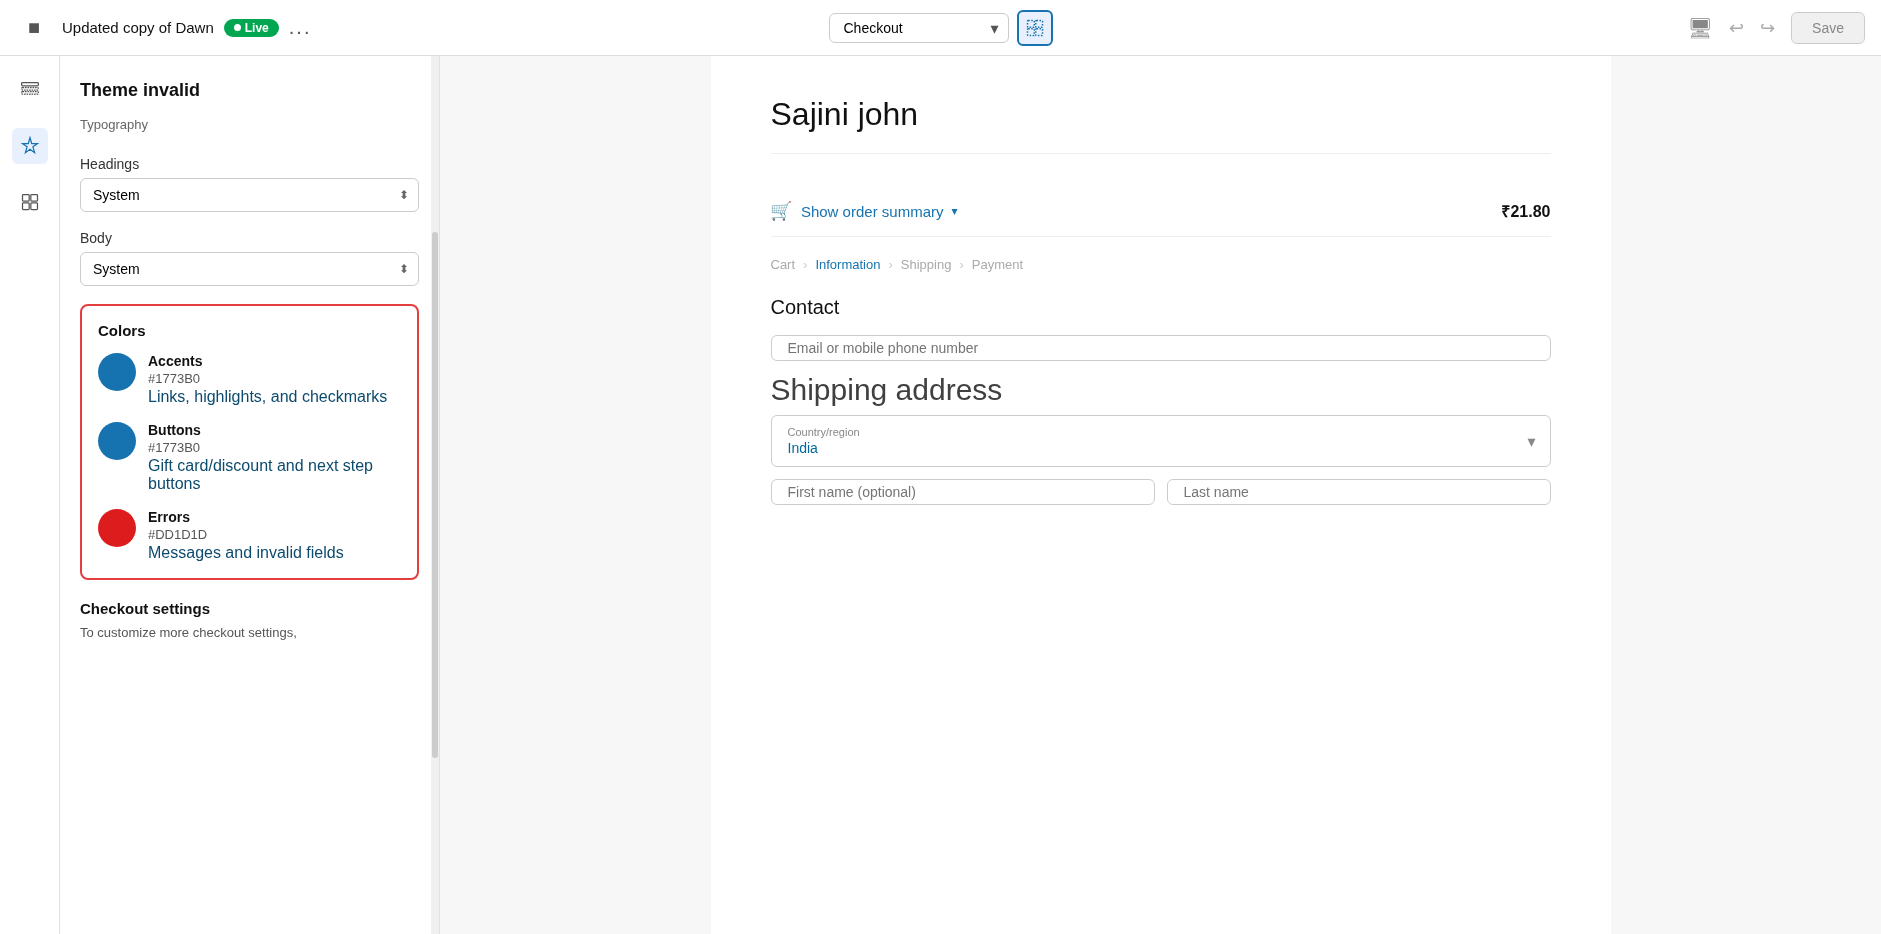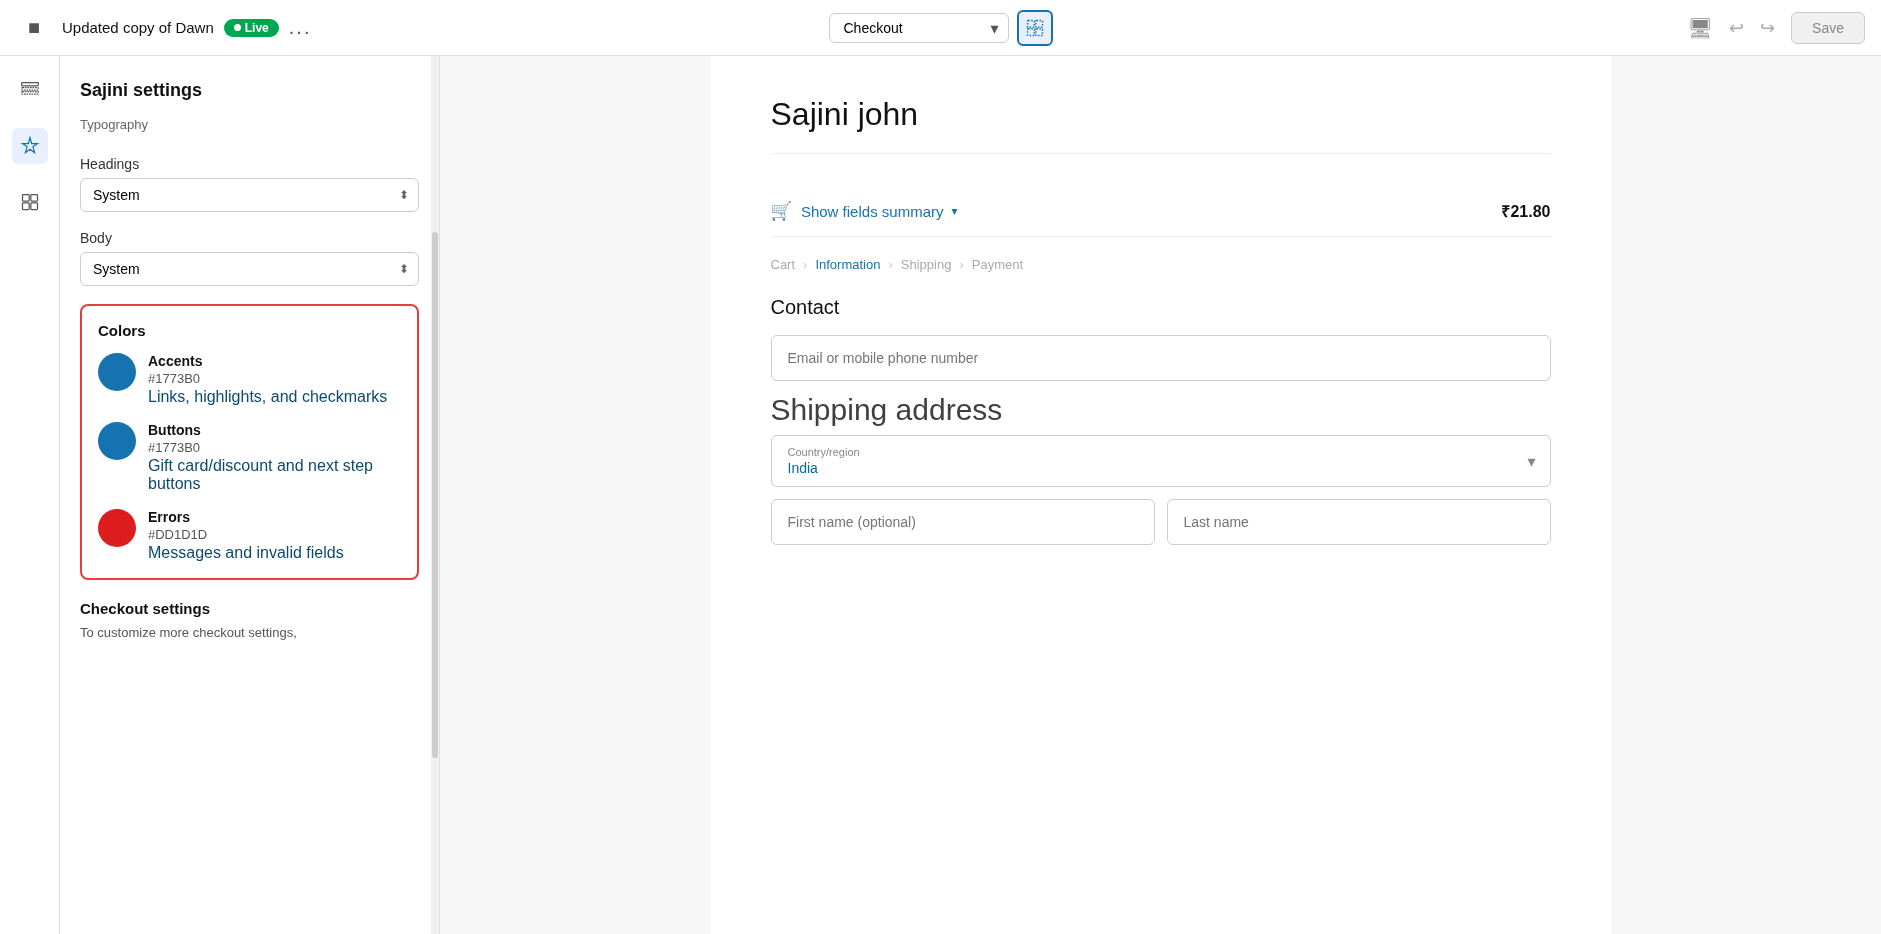--- a/index.html
+++ b/index.html
@@ -186,21 +186,21 @@
     .breadcrumb { display: flex; align-items: center; gap: 8px; font-size: 13px; color: #888; margin-bottom: 24px; }
     .breadcrumb-sep { color: #ccc; }
     .breadcrumb-active { color: #1773b0; font-weight: 500; }
     .breadcrumb-inactive { color: #aaa; }
 
     .section-label { font-size: 20px; font-weight: 500; color: #111; margin-bottom: 16px; }
 
     .form-field {
       border: 1px solid #ccc;
       border-radius: 6px;
-      padding: 14px 16px;
+      padding: 4px 16px;
       font-size: 14px;
       color: #888;
       width: 100%;
       margin-bottom: 12px;
       background: #fff;
     }
 
     .checkbox-row { display: flex; align-items: center; gap: 10px; margin-bottom: 24px; font-size: 14px; color: #333; }
     .checkbox-box { width: 16px; height: 16px; border: 1px solid #ccc; border-radius: 3px; background: #fff; flex-shrink: 0; }
 
@@ -280,21 +280,21 @@
         <rect x="3" y="3" width="8" height="8" rx="1"></rect>
         <rect x="13" y="3" width="8" height="8" rx="1"></rect>
         <rect x="3" y="13" width="8" height="8" rx="1"></rect>
         <rect x="13" y="13" width="8" height="8" rx="1"></rect>
       </svg>
     </div>
   </div>
 
   <div class="settings-panel">
     <div class="settings-panel-inner">
-      <div class="settings-title">Sajini settings</div>
+      <div class="settings-title">Theme invalid</div>
       <div class="section-heading">Typography</div>
 
       <div class="field-label">Headings</div>
       <div class="select-wrap">
         <select>
           <option>System</option>
         </select>
       </div>
 
       <div class="field-label">Body</div>
@@ -347,21 +347,21 @@
   <div class="preview-area">
     <div class="checkout-preview">
 
       
       <h1 class="store-name-heading">Sajini john</h1>
 
       
       <div class="order-summary-bar">
         <a class="order-summary-link">
           <span class="cart-icon">🛒</span>
-          <span>Show fields summary</span>
+          <span>Show order summary</span>
           <span class="chevron-down">▾</span>
         </a>
         <span class="order-price">₹21.80</span>
       </div>
 
       
       <div class="breadcrumb">
         <span class="breadcrumb-inactive">Cart</span>
         <span class="breadcrumb-sep">›</span>
         <span class="breadcrumb-active">Information</span>

